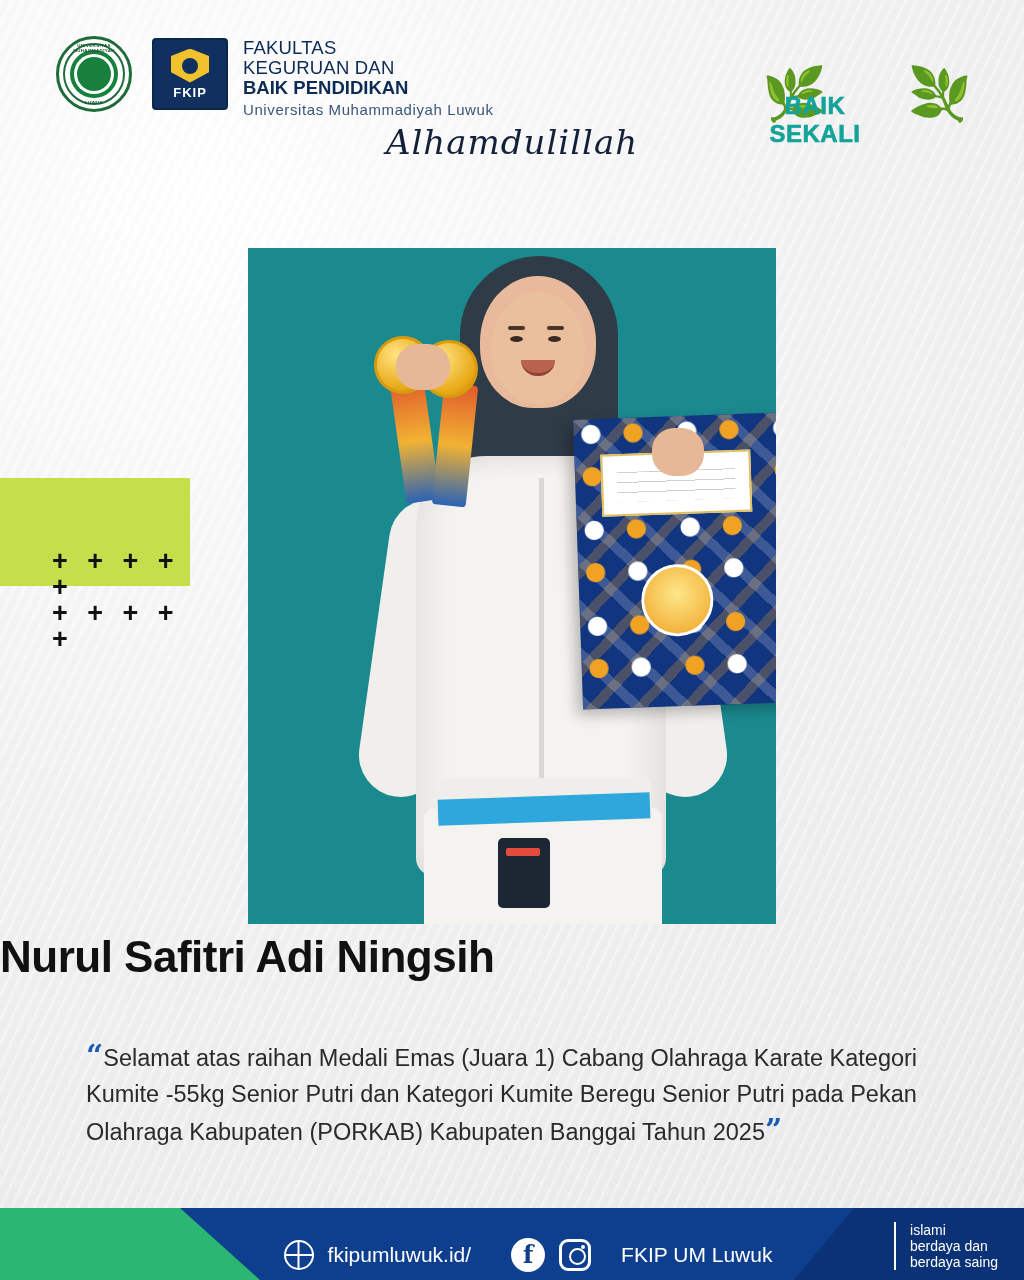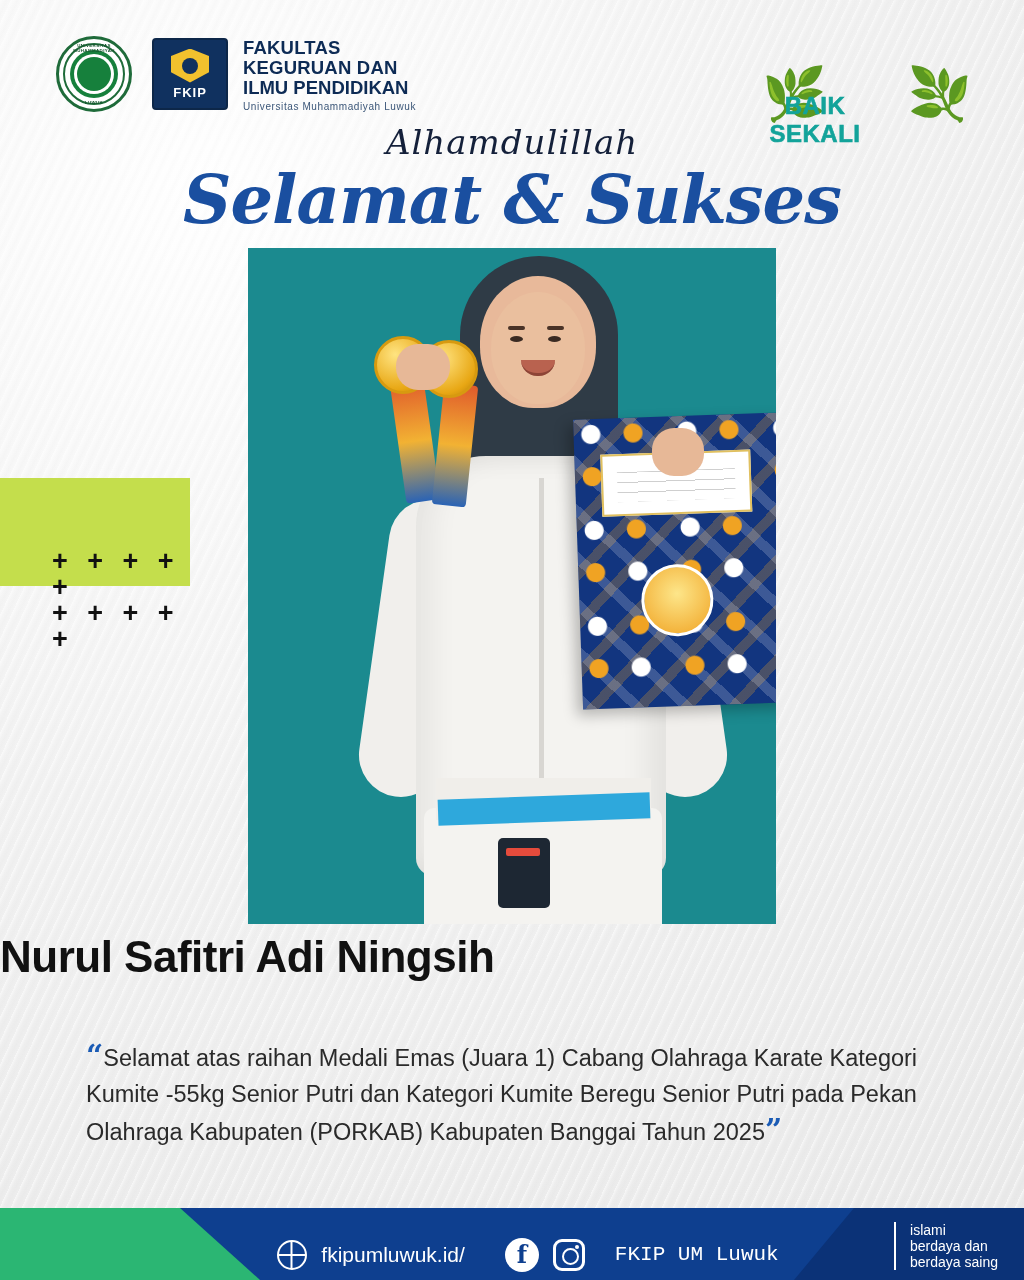--- a/index.html
+++ b/index.html
@@ -83,29 +83,29 @@
     border-radius: 50%;
   }
   .logo-fkip .fkip-text {
     color: #ffffff; font-weight: bold; font-size: 13px; letter-spacing: 1px;
   }
 
   .fac-text {
     position: absolute; left: 243px; top: 6px;
   }
   .fac-text .l1, .fac-text .l2 {
-    color: #0d2b55; font-weight: bold; font-size: 18.5px;
+    color: #0d2b55; font-weight: normal; font-size: 18.5px;
     letter-spacing: 0.2px; line-height: 20px;
   }
   .fac-text .l3 {
     color: #0d2b55; font-weight: bold; font-size: 18.5px; line-height: 20px;
   }
   .fac-text .sub {
     margin-top: 3px;
-    color: #3b5678; font-size: 10px; letter-spacing: 0.6px;
+    color: #3b5678; font-size: 15px; letter-spacing: 0.6px;
   }
 
   .badge-baik {
     position: absolute; right: 52px; top: 26px;
     width: 210px; height: 72px;
     display: flex; align-items: center; justify-content: center;
   }
   .badge-baik .laurel-l, .badge-baik .laurel-r {
     position: absolute; top: 6px;
     width: 34px; height: 60px;
@@ -361,21 +361,21 @@
   }
   .ig-icon::before {
     content: ""; position: absolute; left: 50%; top: 50%;
     width: 13px; height: 13px; margin: -6.5px 0 0 -6.5px;
     border: 2.5px solid #ffffff; border-radius: 50%;
   }
   .ig-icon::after {
     content: ""; position: absolute; right: 3px; top: 3px;
     width: 4px; height: 4px; border-radius: 50%; background: #ffffff;
   }
-  .social-name { color: #ffffff; font-size: 21px; margin-left: 16px; font-family: Liberation Mono, monospace; }
+  .social-name { color: #ffffff; font-size: 21px; margin-left: 16px; }
   .tagline {
     position: absolute; right: 26px; top: 14px;
     color: #ffffff; font-size: 14px; line-height: 16px;
     padding-left: 14px; border-left: 2px solid #ffffff;
   }
 </style>
 </head>
 <body>
 
 <div class="poster">
@@ -392,36 +392,35 @@
     </div>
 
     <div class="logo-fkip">
       <div class="crest"></div>
       <div class="fkip-text">FKIP</div>
     </div>
 
     <div class="fac-text">
       <div class="l1">FAKULTAS</div>
       <div class="l2">KEGURUAN DAN</div>
-      <div class="l3">ILMU PENDIDIKAN</div>
+      <div class="l3">BAIK PENDIDIKAN</div>
       <div class="sub">Universitas Muhammadiyah Luwuk</div>
     </div>
 
     <div class="badge-baik">
       <div class="laurel-l">🌿</div>
       <div class="badge-baik baik-lines" style="position:relative;width:auto;height:auto;display:block;">
         <div class="b1">BAIK</div>
         <div class="b2">SEKALI</div>
       </div>
       <div class="laurel-r">🌿</div>
     </div>
   </div>
 
   <div class="alhamdulillah">Alhamdulillah</div>
-  <div class="selamat">Selamat &amp; Sukses</div>
 
   <div class="green-block"></div>
   <div class="plus-grid">
     <div>+ + + + +</div>
     <div>+ + + + +</div>
   </div>
 
   <div class="teal-panel"></div>
   <div class="photo">
     <div class="fig-bg"></div>

